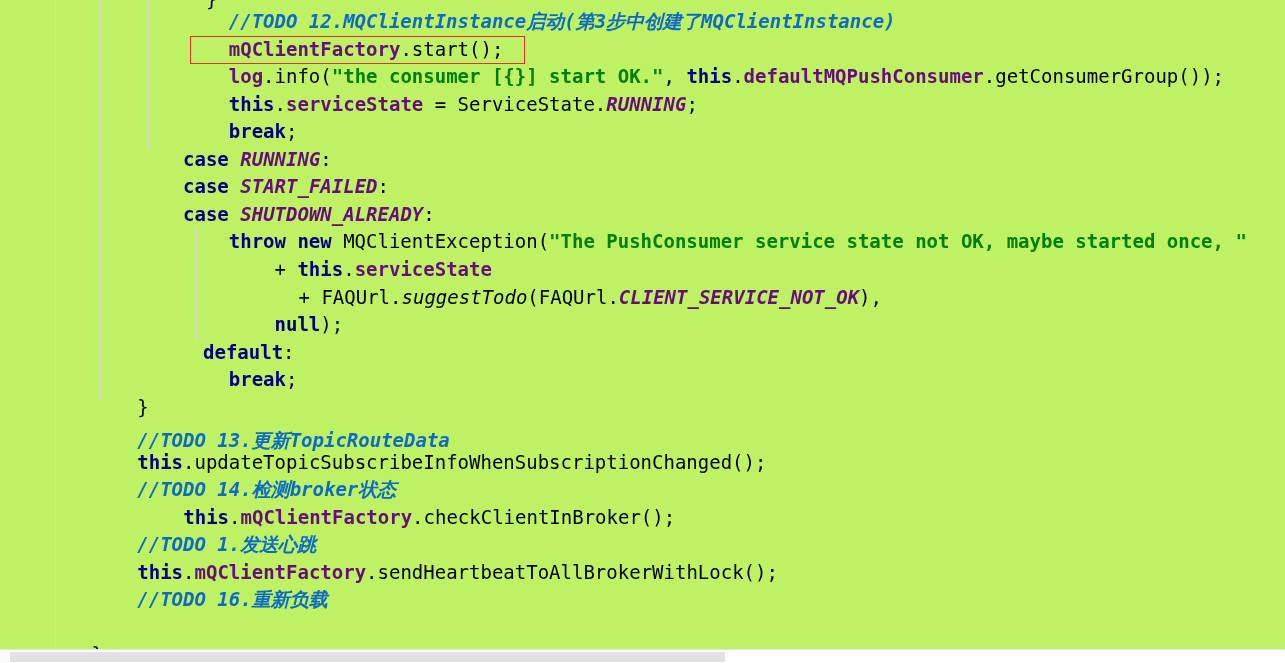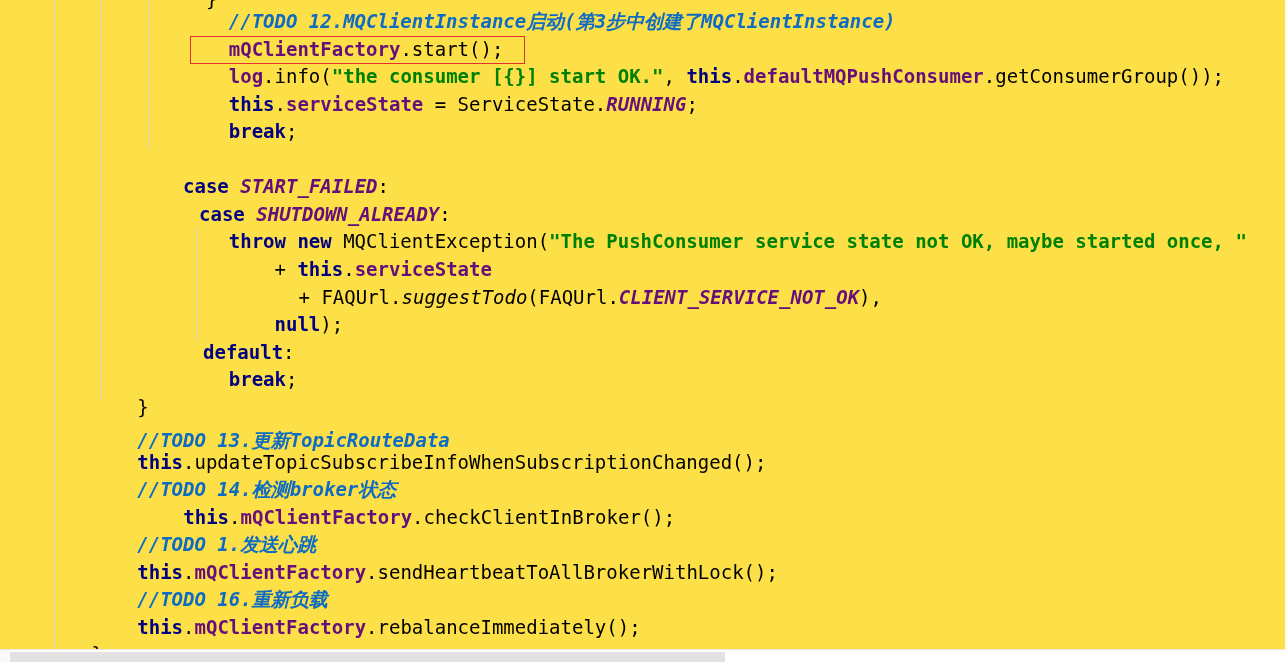--- a/index.html
+++ b/index.html
@@ -8,21 +8,21 @@
     padding: 0;
     background: #ffffff;
   }
   body {
     font-family: "DejaVu Sans Mono", "Liberation Mono", monospace;
   }
   #editor-root {
     position: relative;
     width: 1285px;
     height: 663px;
-    background: #fde047;
+    background: #bef264;
     overflow: hidden;
   }
   
   .guide {
     position: absolute;
     width: 1px;
     background: #d8d8d8;
     pointer-events: none;
   }
   
@@ -100,37 +100,37 @@
       <div class="guide" style="left: 196px; top: 228px; height: 112px;"></div>
     </div>
 
   <div id="code-surface">
       <div class="code-line" style="top: -14px;"><span class="tok-plain">                  }</span></div>
       <div class="code-line" style="top: 8px;"><span class="tok-todo">                    //TODO 12.MQClientInstance启动(第3步中创建了MQClientInstance)</span></div>
       <div class="code-line" style="top: 36px;"><span class="tok-plain">                    </span><span class="tok-field">mQClientFactory</span><span class="tok-plain">.start();</span></div>
       <div class="code-line" style="top: 63px;"><span class="tok-plain">                    </span><span class="tok-field">log</span><span class="tok-plain">.info(</span><span class="tok-str">"the consumer [{}] start OK."</span><span class="tok-plain">, </span><span class="tok-kw">this</span><span class="tok-plain">.</span><span class="tok-field">defaultMQPushConsumer</span><span class="tok-plain">.getConsumerGroup());</span></div>
       <div class="code-line" style="top: 91px;"><span class="tok-plain">                    </span><span class="tok-kw">this</span><span class="tok-plain">.</span><span class="tok-field">serviceState</span><span class="tok-plain"> = ServiceState.</span><span class="tok-static">RUNNING</span><span class="tok-plain">;</span></div>
       <div class="code-line" style="top: 118px;"><span class="tok-plain">                    </span><span class="tok-kw">break</span><span class="tok-plain">;</span></div>
+      <div class="code-line" style="top: 146px;"><span class="tok-plain">                </span><span class="tok-kw">case</span><span class="tok-plain"> </span><span class="tok-static">RUNNING</span><span class="tok-plain">:</span></div>
       <div class="code-line" style="top: 173px;"><span class="tok-plain">                </span><span class="tok-kw">case</span><span class="tok-plain"> </span><span class="tok-static">START_FAILED</span><span class="tok-plain">:</span></div>
-      <div class="code-line" style="top: 201px; margin-left: 16px;"><span class="tok-plain">                </span><span class="tok-kw">case</span><span class="tok-plain"> </span><span class="tok-static">SHUTDOWN_ALREADY</span><span class="tok-plain">:</span></div>
+      <div class="code-line" style="top: 201px;"><span class="tok-plain">                </span><span class="tok-kw">case</span><span class="tok-plain"> </span><span class="tok-static">SHUTDOWN_ALREADY</span><span class="tok-plain">:</span></div>
       <div class="code-line" style="top: 228px;"><span class="tok-plain">                    </span><span class="tok-kw">throw new</span><span class="tok-plain"> MQClientException(</span><span class="tok-str">"The PushConsumer service state not OK, maybe started once, "</span></div>
       <div class="code-line" style="top: 256px;"><span class="tok-plain">                        + </span><span class="tok-kw">this</span><span class="tok-plain">.</span><span class="tok-field">serviceState</span></div>
       <div class="code-line" style="top: 284px; padding-left: 24px;"><span class="tok-plain">                        + FAQUrl.</span><span class="tok-method-i">suggestTodo</span><span class="tok-plain">(FAQUrl.</span><span class="tok-static">CLIENT_SERVICE_NOT_OK</span><span class="tok-plain">),</span></div>
       <div class="code-line" style="top: 311px;"><span class="tok-plain">                        </span><span class="tok-kw">null</span><span class="tok-plain">);</span></div>
       <div class="code-line" style="top: 339px; padding-left: 20px;"><span class="tok-plain">                </span><span class="tok-kw">default</span><span class="tok-plain">:</span></div>
       <div class="code-line" style="top: 366px;"><span class="tok-plain">                    </span><span class="tok-kw">break</span><span class="tok-plain">;</span></div>
       <div class="code-line" style="top: 394px;"><span class="tok-plain">            }</span></div>
       <div class="code-line" style="top: 427px;"><span class="tok-todo">            //TODO 13.更新TopicRouteData</span></div>
       <div class="code-line" style="top: 449px;"><span class="tok-plain">            </span><span class="tok-kw">this</span><span class="tok-plain">.updateTopicSubscribeInfoWhenSubscriptionChanged();</span></div>
       <div class="code-line" style="top: 476px;"><span class="tok-todo">            //TODO 14.检测broker状态</span></div>
       <div class="code-line" style="top: 504px; margin-left: 46px;"><span class="tok-plain">            </span><span class="tok-kw">this</span><span class="tok-plain">.</span><span class="tok-field">mQClientFactory</span><span class="tok-plain">.checkClientInBroker();</span></div>
       <div class="code-line" style="top: 531px;"><span class="tok-todo">            //TODO 1.发送心跳</span></div>
       <div class="code-line" style="top: 559px;"><span class="tok-plain">            </span><span class="tok-kw">this</span><span class="tok-plain">.</span><span class="tok-field">mQClientFactory</span><span class="tok-plain">.sendHeartbeatToAllBrokerWithLock();</span></div>
       <div class="code-line" style="top: 586px;"><span class="tok-todo">            //TODO 16.重新负载</span></div>
-      <div class="code-line" style="top: 614px;"><span class="tok-plain">            </span><span class="tok-kw">this</span><span class="tok-plain">.</span><span class="tok-field">mQClientFactory</span><span class="tok-plain">.rebalanceImmediately();</span></div>
       <div class="code-line" style="top: 641px;"><span class="tok-plain">        }</span></div>
     </div>
 
   <div id="highlight-box" style="left: 190px; top: 36px; width: 335px; height: 28px; border-color: rgb(224, 48, 48);"></div>
 
   <div id="hscrollbar">
     <div id="hscroll-cap"></div>
     <div id="hscroll-thumb" style="left: 10px; width: 715px; background: rgb(226, 226, 226);"></div>
   </div>
 

